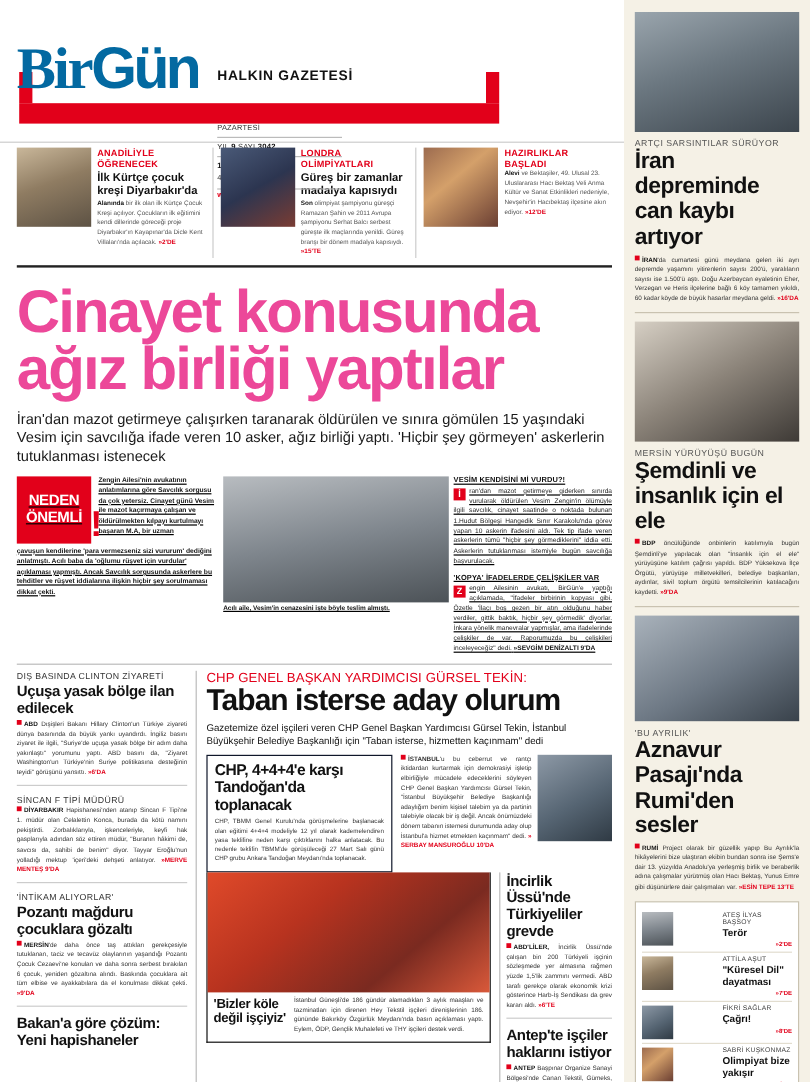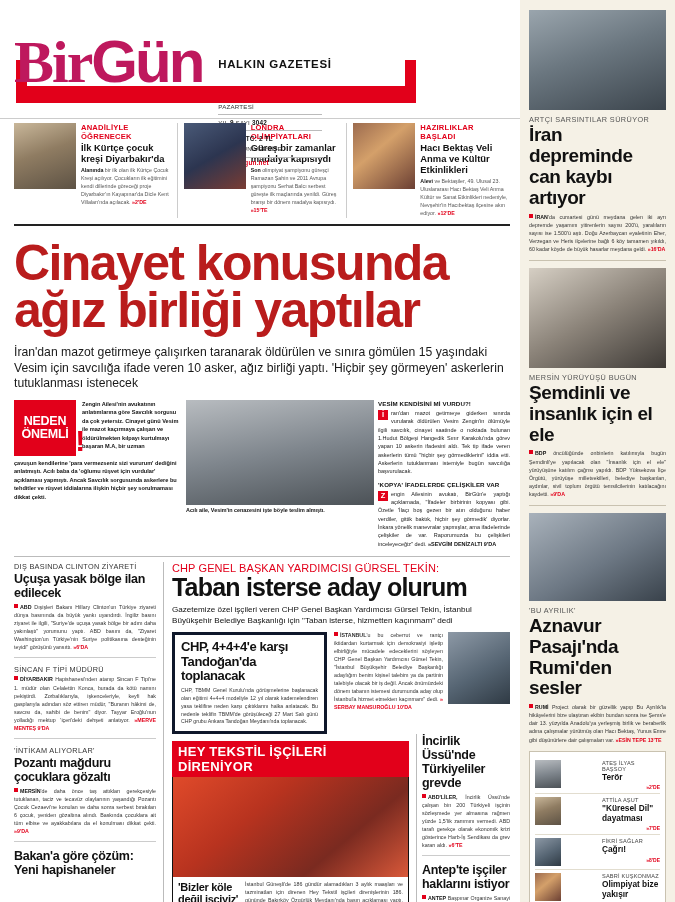--- a/index.html
+++ b/index.html
@@ -12,21 +12,21 @@
   .page { position: relative; width: 675px; height: 902px; background: #fff; display: flex; }
 
   
   .main-area { width: 520px; height: 902px; background:#fff; position: relative; padding: 0; }
 
   
   .masthead { position: relative; height: 118px; padding: 34px 10px 0 14px; display: flex; align-items: flex-start; }
   .logo-wrap { position: relative; flex: 0 0 auto; }
   .logo-text {
     font-family: "Liberation Serif", serif;
-    font-size: 60px; line-height: 0.92; font-weight: bold; color: #be185d;
+    font-size: 49px; line-height: 0.92; font-weight: bold; color: #0369a1;
     letter-spacing: -2px; position: relative; z-index: 3; white-space: nowrap;
   }
   .logo-text .bir { font-family: "Liberation Serif", serif; }
   .logo-text .gun { font-family: "Liberation Sans", sans-serif; font-weight: bold; letter-spacing: -3px; }
   .logo-bar {
     position: absolute; left: 2px; top: 52px; width: 400px; height: 17px;
     background: #e2001a; z-index: 1;
   }
   .logo-bar::before {
     content:""; position:absolute; left:0; top:-26px; width:11px; height:26px; background:#e2001a;
@@ -52,29 +52,29 @@
   .teaser-title { font-size: 9.4px; font-weight: bold; color:#111; line-height: 1.18; margin-bottom: 3px; }
   .teaser-sum { font-size: 5.3px; color:#555; line-height: 1.5; }
   .teaser-sum b { color:#111; }
   .pg { color:#e2001a; font-weight: bold; font-size: 5.3px; }
 
   
   .lead { padding: 6px 12px 0 14px; border-top: 2px solid #222; margin: 0 10px 0 14px; padding-left:0; padding-right:0;}
   .lead-h1 {
     font-family: "Liberation Sans", sans-serif;
     font-size: 50px; font-weight: bold; line-height: 0.95; letter-spacing: -1.6px;
-    color: #b91c1c; margin: 8px 0 0 0;
+    color: #ec4899; margin: 8px 0 0 0;
   }
   .lead-h1 .l2 { display:block; }
   .lead-sum {
     font-size: 12.2px; line-height: 1.28; color:#1a1a1a; margin-top: 10px; font-weight: 400;
   }
 
   
-  .lead-body { display:flex; gap: 4px; margin: 8px 10px 0 14px; }
+  .lead-body { display:flex; gap: 4px; margin: 8px 10px 0 14px; text-decoration: underline; }
   .lb-col1 { width: 168px; flex: 0 0 168px; }
   .neden-row { display:flex; gap:6px; }
   .neden-badge {
     width: 62px; height: 56px; background:#e2001a; color:#fff; flex:0 0 62px;
     display:flex; flex-direction:column; justify-content:center; align-items:center;
     font-weight:bold; font-size:12.5px; line-height:1.06; letter-spacing:-0.3px; position:relative;
   }
   .neden-badge::after{ content:"!"; position:absolute; right:-9px; bottom:-1px; color:#e2001a; font-size:30px; font-weight:bold; }
   .neden-txt { font-size:5.6px; line-height:1.52; color:#111; font-weight:bold; flex:1 1 auto; }
   .neden-cont { font-size:5.6px; line-height:1.52; color:#111; font-weight:bold; margin-top:3px; }
@@ -102,21 +102,21 @@
   .sm-body { font-size:5.3px; line-height:1.52; color:#333; text-align:justify; }
   .sm-body b { color:#111; }
   .sq { display:inline-block; width:4px; height:4px; background:#e2001a; margin-right:2px; vertical-align:1px;}
 
   
   .chp-kicker { font-size:11px; font-weight:400; color:#e2001a; letter-spacing:0.1px; margin-bottom:1px; }
   .chp-h { font-size:25px; font-weight:bold; color:#111; line-height:1.0; letter-spacing:-0.8px; }
   .chp-sum { font-size:8.1px; line-height:1.3; color:#111; margin-top:5px; margin-bottom:6px; }
   .chp-cols { display:flex; gap:7px; }
   .chp-left { width:155px; flex:0 0 155px; }
-  .chp-box { border:3px solid #0f172a; padding:5px 6px; }
+  .chp-box { border:1px solid #0f172a; padding:5px 6px; }
   .chp-box-h { font-size:13px; font-weight:bold; color:#111; line-height:1.1; letter-spacing:-0.4px; margin-bottom:4px; }
   .chp-box-b { font-size:5.2px; line-height:1.5; color:#333; text-align:justify; }
   .chp-right { flex:1 1 auto; display:flex; gap:5px; }
   .chp-txt { font-size:5.3px; line-height:1.5; color:#333; text-align:justify; flex:1 1 auto; }
   .chp-photo { width:62px; flex:0 0 62px; height:72px; background:#6e7b86; }
 
   .hey-bar { background:#e2001a; color:#fff; font-size:13px; font-weight:bold; letter-spacing:0.3px;
              padding:3px 6px; margin-top:7px; }
   .hey-row { display:flex; gap:7px; margin-top:0; }
   .hey-left { width:237px; flex:0 0 237px; border:1px solid #111; border-top:none; padding:0; }
@@ -213,21 +213,20 @@
           <div class="teaser-kicker">LONDRA OLİMPİYATLARI</div>
           <div class="teaser-title">Güreş bir zamanlar madalya kapısıydı</div>
           <div class="teaser-sum"><b>Son</b><span> olimpiyat şampiyonu güreşçi Ramazan Şahin ve 2011 Avrupa şampiyonu Serhat Balcı serbest güreşte ilk maçlarında yenildi. Güreş branşı bir dönem madalya kapısıydı.</span> <span class="pg">»15'TE</span></div>
         </div>
       </div>
 
       <div class="teaser">
         <div class="teaser-photo ph ph-c"></div>
         <div class="teaser-body">
           <div class="teaser-kicker">HAZIRLIKLAR BAŞLADI</div>
-          <div class="teaser-title">Hacı Bektaş Veli Anma ve Kültür Etkinlikleri</div>
           <div class="teaser-sum"><b>Alevi</b><span> ve Bektaşiler, 49. Ulusal 23. Uluslararası Hacı Bektaş Veli Anma Kültür ve Sanat Etkinlikleri nedeniyle, Nevşehir'in Hacıbektaş ilçesine akın ediyor.</span> <span class="pg">»12'DE</span></div>
         </div>
       </div>
 
     </div>
 
     <div class="lead">
       <h1 class="lead-h1">
         <span>Cinayet konusunda</span>
         <span class="l2">ağız birliği yaptılar</span>
@@ -309,21 +308,20 @@
             </div>
           </div>
           <div class="chp-right">
             <div class="chp-txt"><span class="sq"></span><b>İSTANBUL</b><span>'u bu ceberrut ve rantçı iktidardan kurtarmak için demokrasiyi işletip elbirliğiyle mücadele edeceklerini söyleyen CHP Genel Başkan Yardımcısı Gürsel Tekin, "İstanbul Büyükşehir Belediye Başkanlığı adaylığım benim kişisel talebim ya da partinin talebiyle olacak bir iş değil. Ancak önümüzdeki dönem tabanın istemesi durumunda aday olup İstanbul'a hizmet etmekten kaçınmam" dedi.</span> <span class="pg">» SERBAY MANSUROĞLU 10'DA</span></div>
             <div class="chp-photo ph ph-d"></div>
           </div>
         </div>
 
         <div class="hey-row">
           <div style="width:237px;flex:0 0 237px">
-            <div class="hey-bar">HEY TEKSTİL İŞÇİLERİ DİRENİYOR</div>
             <div class="hey-left">
               <div class="hey-photo ph ph-h"></div>
               <div class="hey-under">
                 <div class="hey-quote">'Bizler köle değil işçiyiz'</div>
                 <div class="hey-sum"><span>İstanbul Güneşli'de 186 gündür alamadıkları 3 aylık maaşları ve tazminatları için direnen Hey Tekstil işçileri direnişlerinin 186. gününde Bakırköy Özgürlük Meydanı'nda basın açıklaması yaptı. Eylem, ÖDP, Gençlik Muhalefeti ve THY işçileri destek verdi.</span> </div>
               </div>
             </div>
           </div>
 
           <div class="hey-right">

